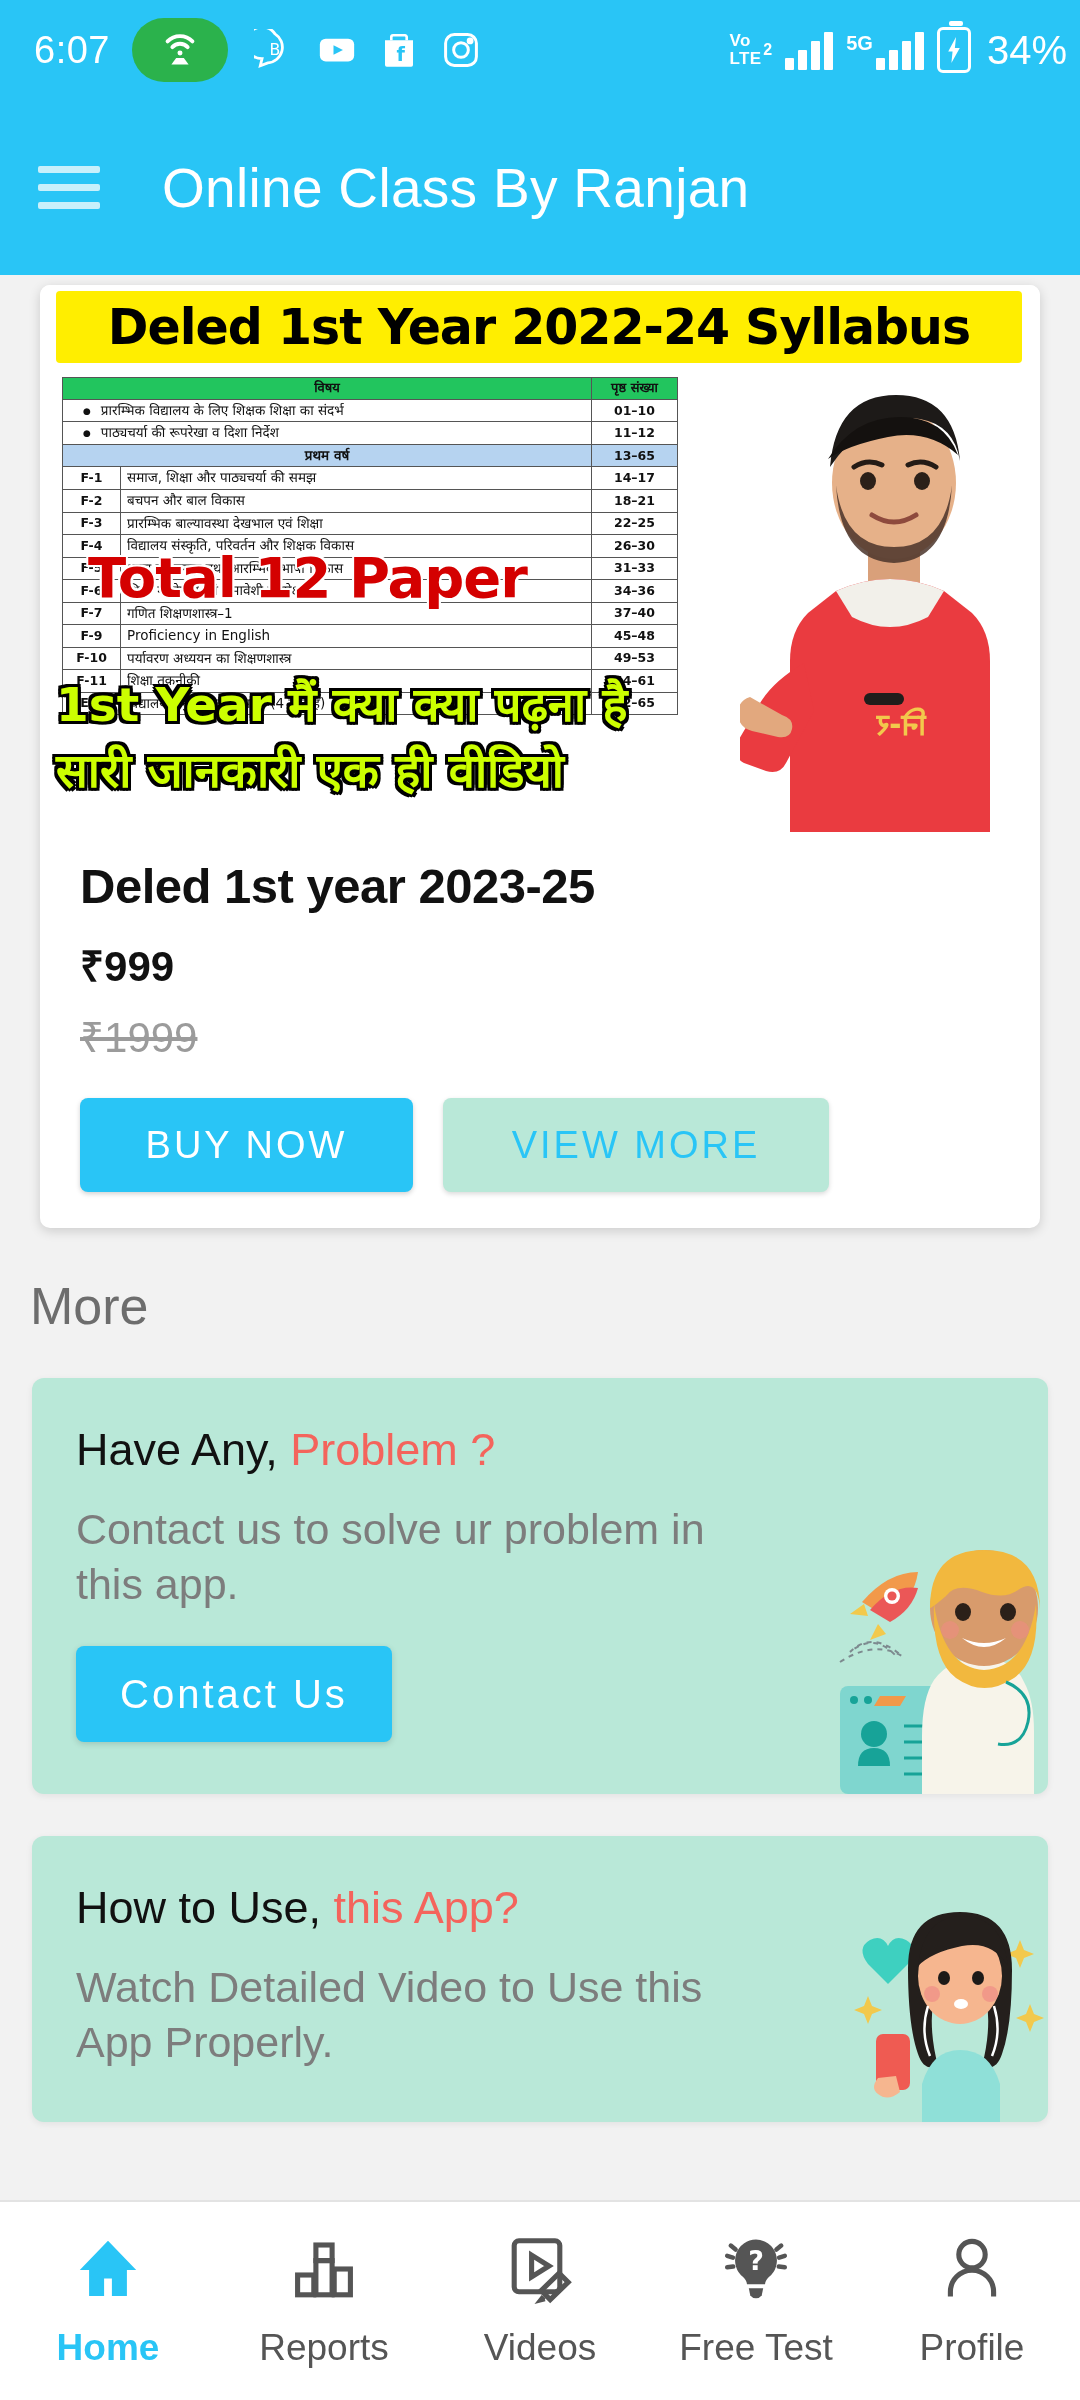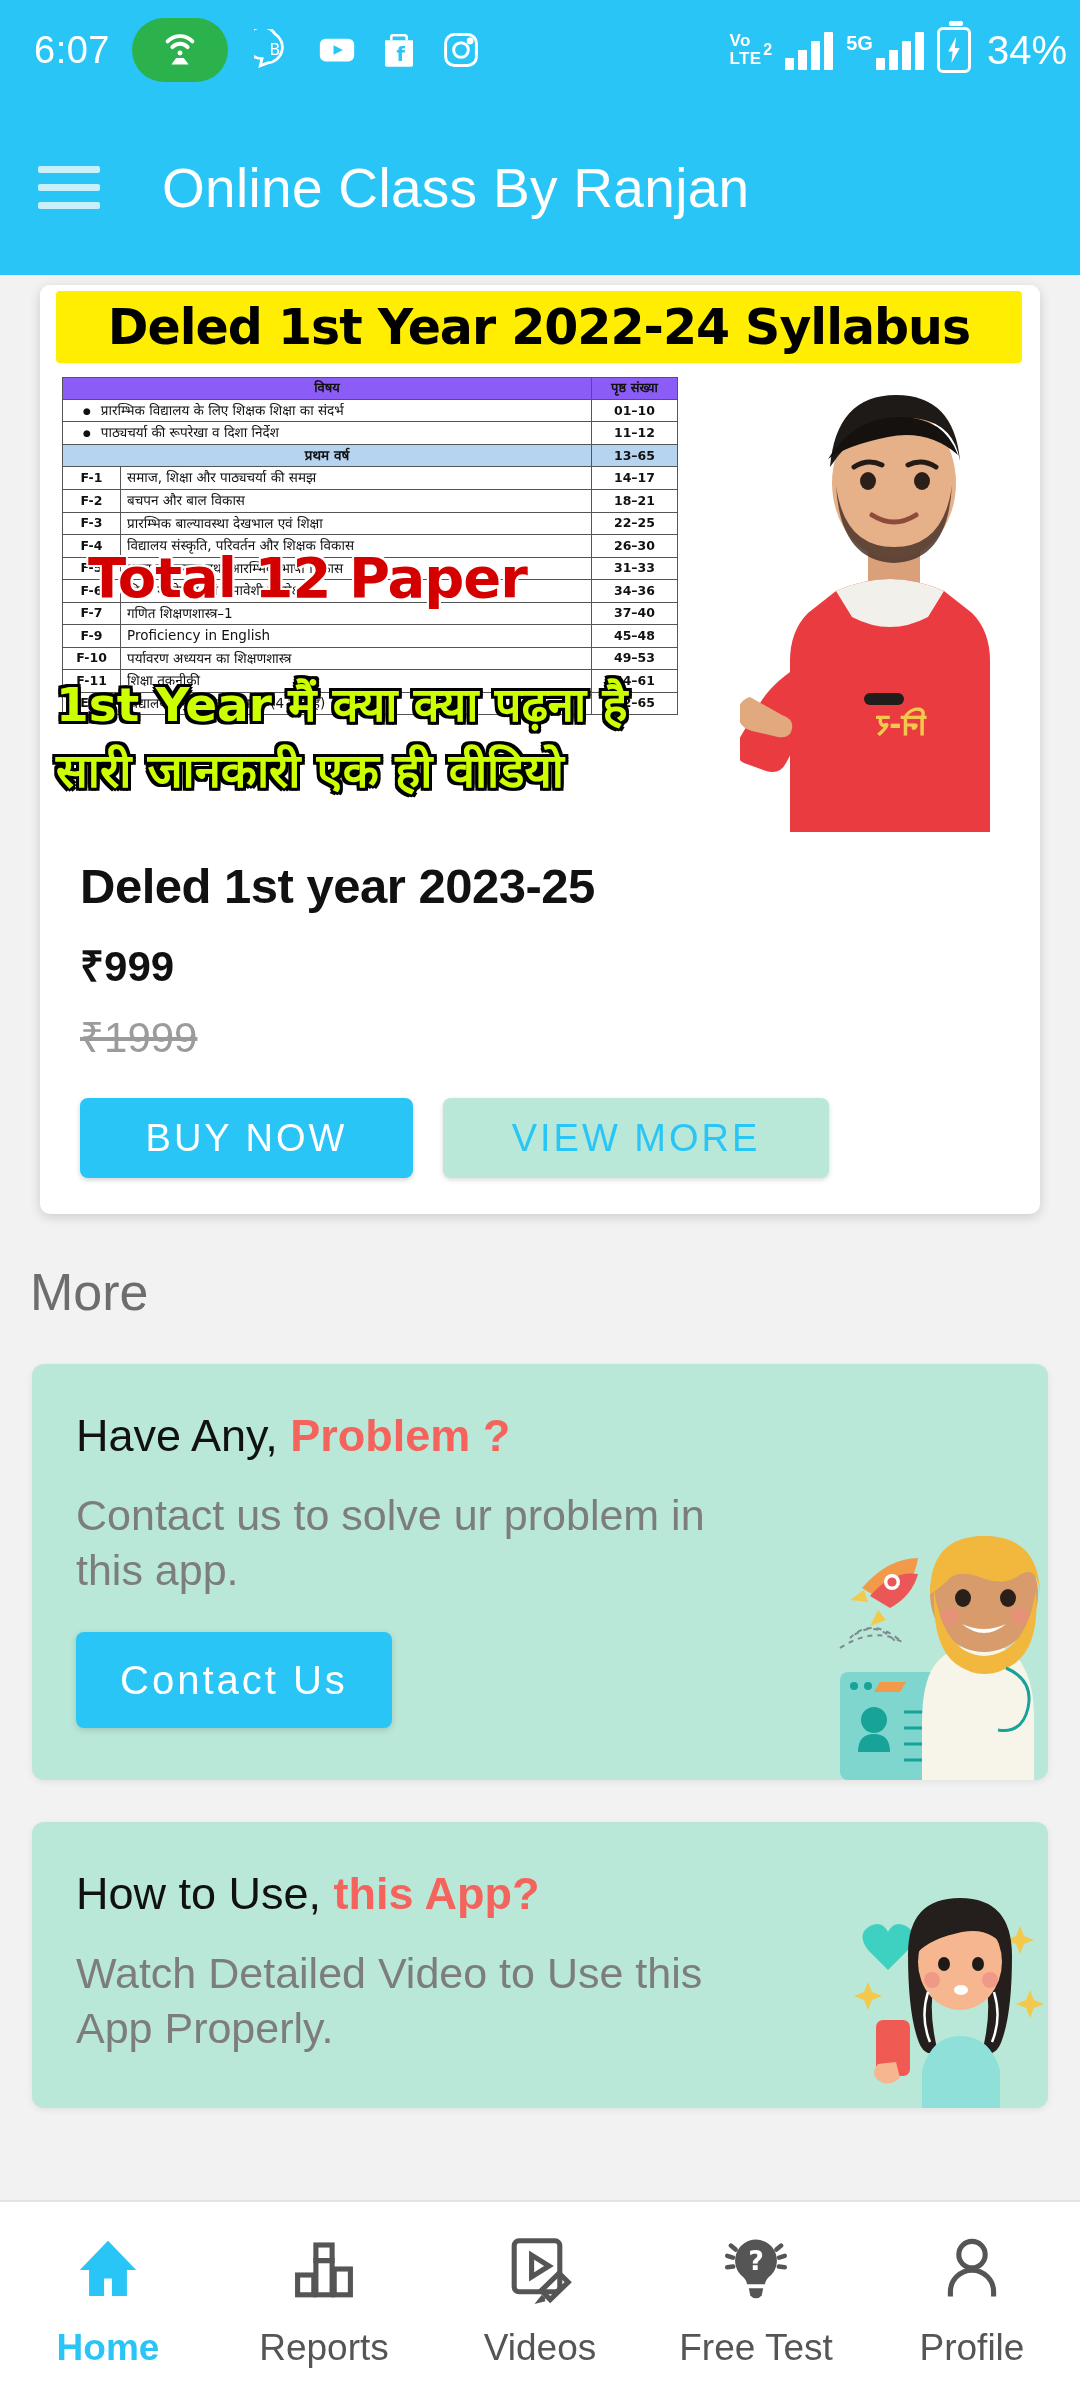--- a/index.html
+++ b/index.html
@@ -72,21 +72,21 @@
   }
   .thumb-banner span {
     font-family: "DejaVu Sans", sans-serif; font-weight: 700; font-size: 49px; color:#000;
     white-space: nowrap; letter-spacing: -1px;
   }
   
   .syl-wrap { position:absolute; top:92px; left:22px; width:616px; }
   table.syl { width:100%; border-collapse:collapse; font-size:13.5px; color:#111;
               font-family:"DejaVu Sans", sans-serif; background:#fff; }
   table.syl th, table.syl td { border:1px solid #555; padding:3px 6px; line-height:1.15; }
-  table.syl th { background:#8b5cf6; text-align:center; font-size:13px; font-weight:700; }
+  table.syl th { background:#22c55e; text-align:center; font-size:13px; font-weight:700; }
   .syl .c-code { width:58px; text-align:center; font-weight:700; font-size:12.5px; }
   .syl .c-pg { width:86px; text-align:center; font-weight:700; font-size:12.5px; }
   .syl tr.hl td { background:#b6d3f0; text-align:center; font-weight:700; }
   .syl .bullet-cell { }
   .syl .bullet-cell:before { content:'\25CF'; font-size:9px; margin:0 10px 0 14px; vertical-align:middle; }
 
   
   .thumb-photo { position:absolute; right:0; top:78px; width:300px; height:469px; overflow:hidden; }
 
   
@@ -104,37 +104,37 @@
   }
   .ov-h1 { top: 386px; font-size: 47px; }
   .ov-h2 { top: 452px; font-size: 47px; }
 
   .card-body { padding: 26px 40px 36px 40px; }
   .course-title { font-size: 49px; color:#111; font-weight:700; letter-spacing:-.5px; }
   .price-now { font-size: 42px; color:#111; font-weight:700; margin-top: 22px; }
   .price-old { font-size: 42px; color:#9b9b9b; text-decoration: line-through; margin-top: 14px; }
   .btn-row { display:flex; gap: 30px; margin-top: 34px; }
   .btn {
-    border:none; border-radius: 8px; padding: 0 36px; height: 80px; cursor:pointer;
+    border:none; border-radius: 8px; padding: 0 36px; height: 94px; cursor:pointer;
     font-size: 38px; letter-spacing: 3px; font-family:"Liberation Sans", sans-serif;
     display:flex; align-items:center; justify-content:center;
   }
   .btn-buy { background:#29c5f6; color:#fff; min-width:333px; box-shadow:0 2px 5px rgba(0,0,0,.18); }
   .btn-view { background:#b9e8d8; color:#29c5f6; min-width:386px; box-shadow:0 2px 5px rgba(0,0,0,.15); }
 
   
   .more-hd { font-size: 52px; color:#6d6d6d; margin: 48px 0 0 30px; }
 
   .info-card {
     margin: 42px 32px 0 32px; background:#b9e8d8; border-radius: 12px;
     position: relative; overflow: hidden; padding: 46px 44px 52px 44px;
     box-shadow: 0 2px 7px rgba(0,0,0,.07);
   }
   .info-title { font-size: 45px; color:#111; }
-  .info-title .accent { color:#f4645c; font-weight:700; }
+  .info-title .accent { color:#f4645c; font-weight:400; }
   .info-sub { font-size: 43px; color:#7d7d7d; line-height:1.28; margin-top: 26px; max-width: 690px; }
   .btn-contact {
     margin-top: 34px; background:#29c5f6; color:#fff; border:none; border-radius:8px;
     height: 96px; padding: 0 44px; font-size: 40px; letter-spacing: 3px; cursor: pointer;
     font-family:"Liberation Sans", sans-serif; box-shadow: 0 2px 6px rgba(0,0,0,.15);
   }
   .info-art { position:absolute; right:0; bottom:0; width: 210px; height: 260px; }
   .info-art-2 { position:absolute; right:0; bottom:0; width: 200px; height: 220px; }
 
   

